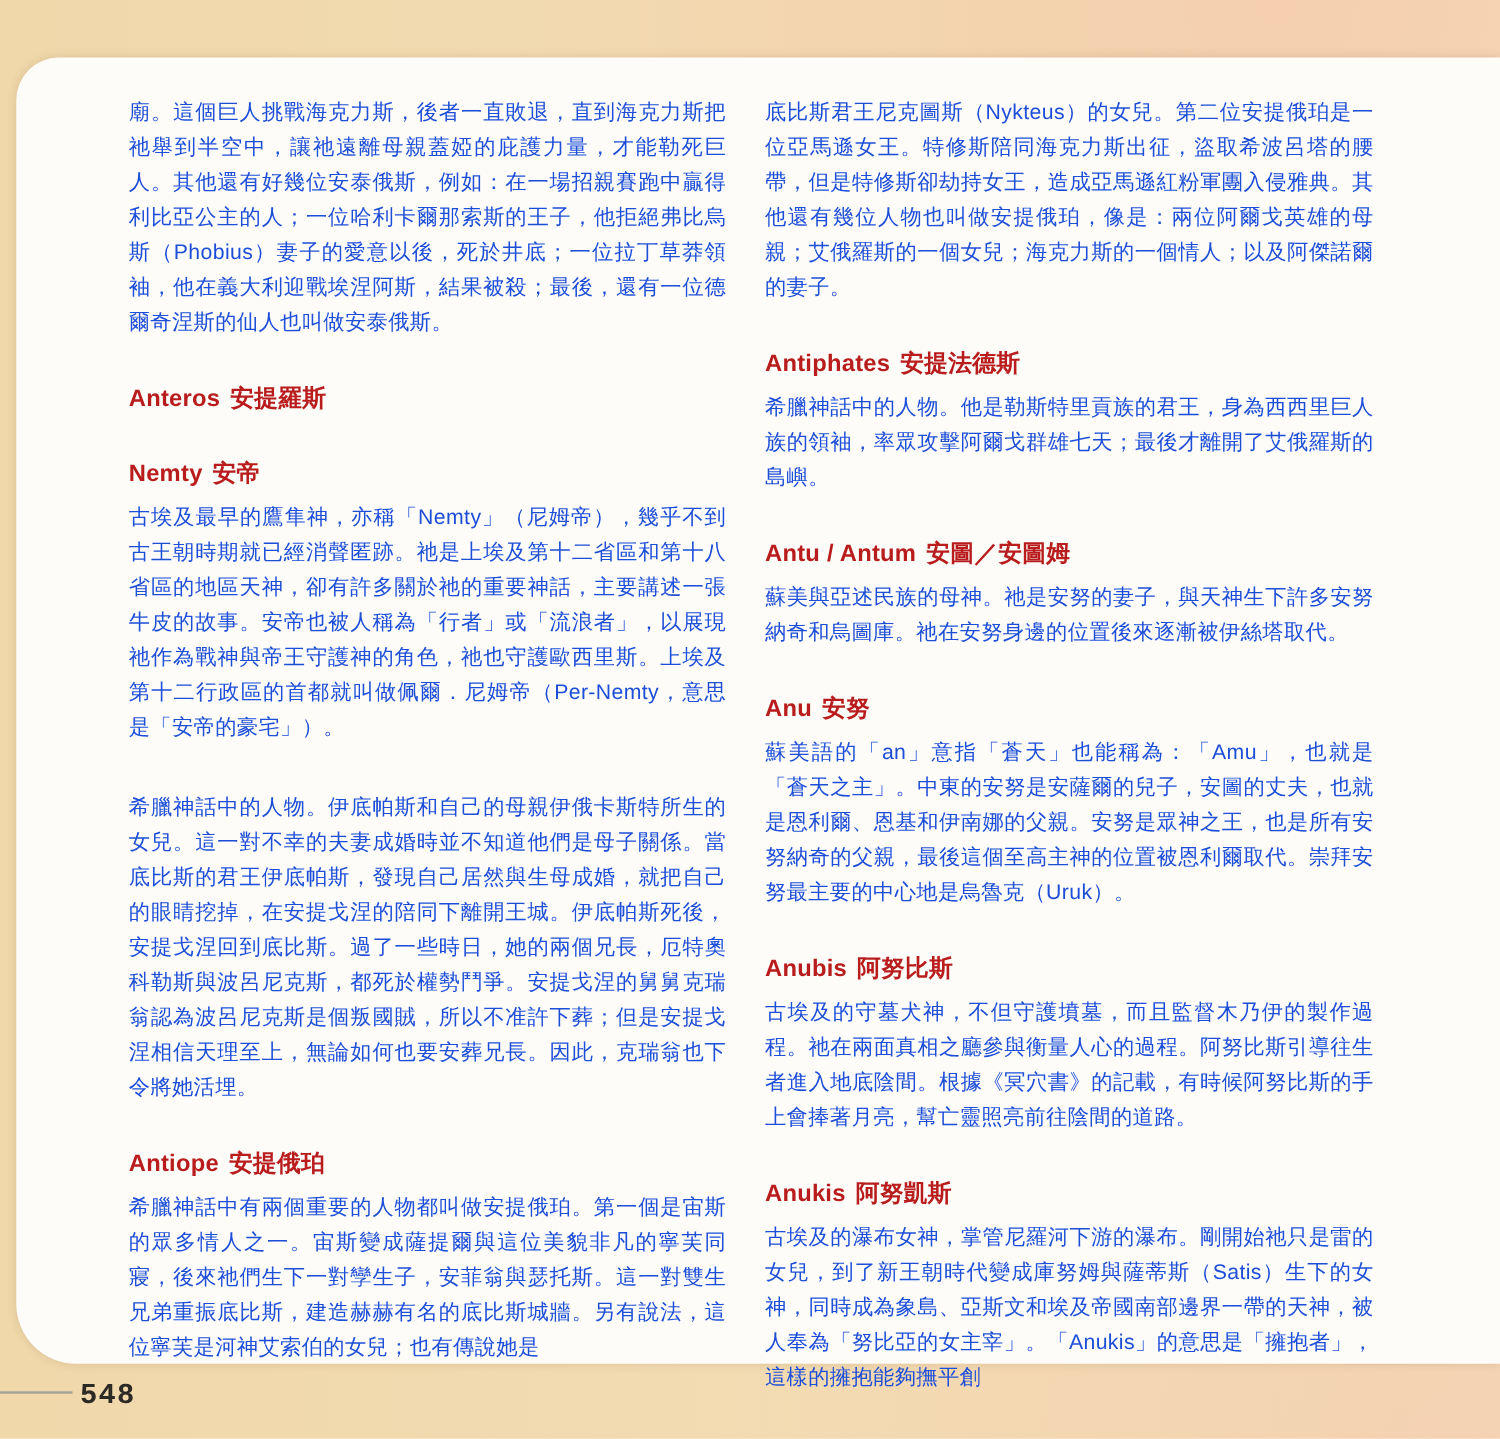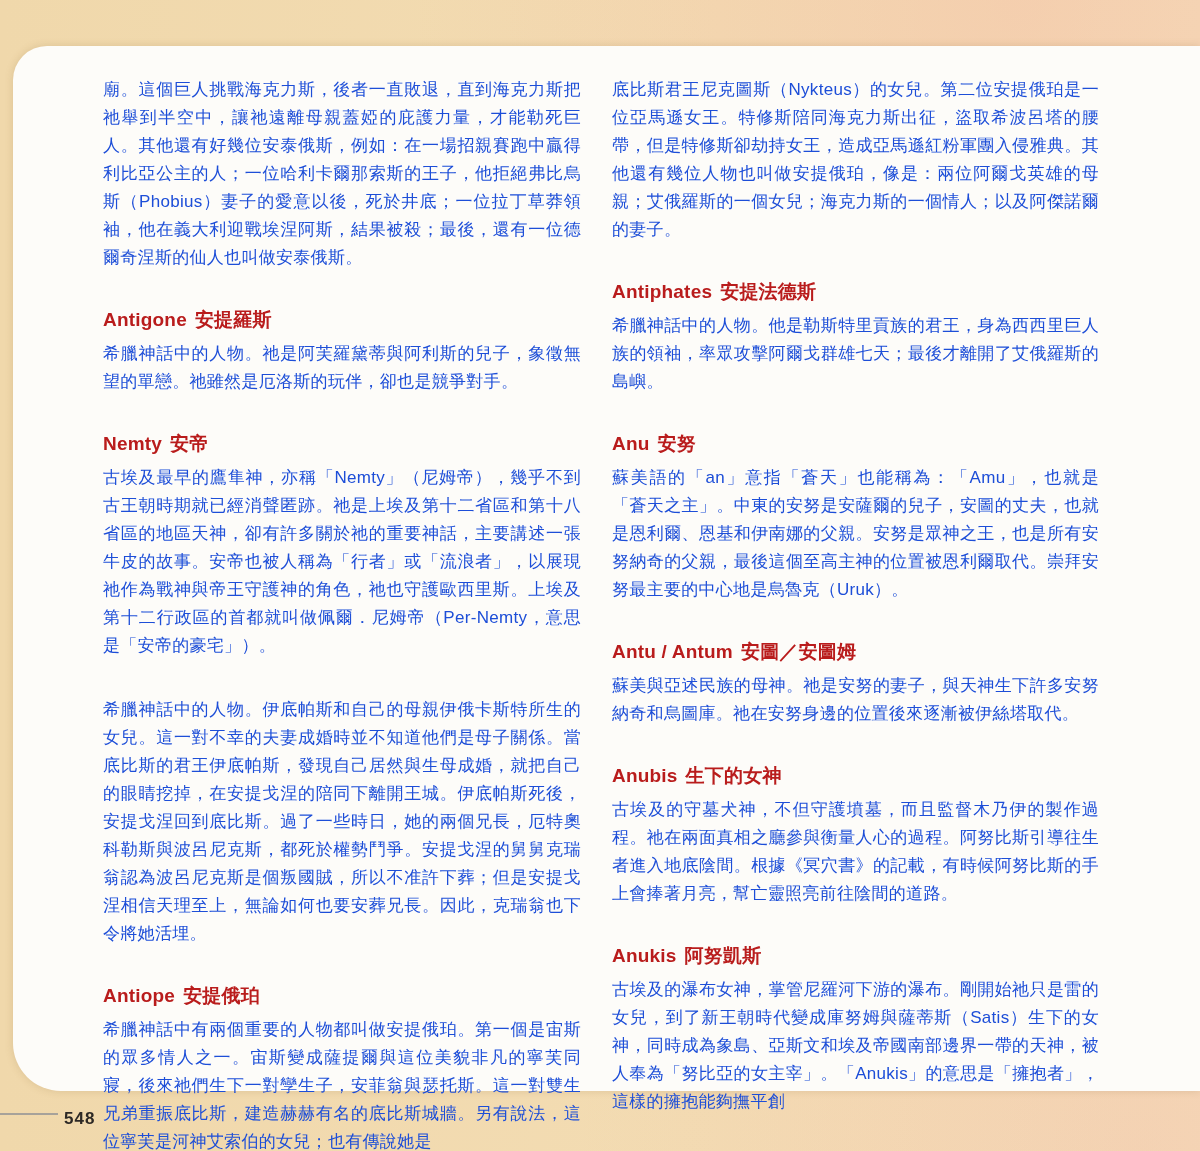--- a/index.html
+++ b/index.html
@@ -30,35 +30,34 @@
     margin:0 0 8px 0;font-size:19px;line-height:24px;font-weight:bold;
     color:#b91c1c;letter-spacing:0.2px;
   }
   h3.entry-h .zh{margin-left:8px;}
   .pagerule{
     position:absolute;left:0;bottom:36px;width:58px;height:2px;
     background:#a7a29a;
   }
   .pagenum{
     position:absolute;left:64px;bottom:22px;
-    font-family:Liberation Sans, sans-serif;font-weight:bold;
-    font-size:17px;color:#2d2925;letter-spacing:1px;
+    font-family:Liberation Mono, monospace;font-weight:bold;
+    font-size:23px;color:#2d2925;letter-spacing:1px;
   }
 </style>
 </head>
 <body>
 
 <div class="paper">
 
   <div class="col col-left">
     <p class="body">廟。這個巨人挑戰海克力斯，後者一直敗退，直到海克力斯把祂舉到半空中，讓祂遠離母親蓋婭的庇護力量，才能勒死巨人。其他還有好幾位安泰俄斯，例如：在一場招親賽跑中贏得利比亞公主的人；一位哈利卡爾那索斯的王子，他拒絕弗比烏斯（Phobius）妻子的愛意以後，死於井底；一位拉丁草莽領袖，他在義大利迎戰埃涅阿斯，結果被殺；最後，還有一位德爾奇涅斯的仙人也叫做安泰俄斯。</p>
 
     <div class="entry">
-      <h3 class="entry-h"><span class="latin">Antigone</span><span class="zh">安提羅斯</span></h3>
-      <p class="body">希臘神話中的人物。祂是阿芙羅黛蒂與阿利斯的兒子，象徵無望的單戀。祂雖然是厄洛斯的玩伴，卻也是競爭對手。</p>
+      <h3 class="entry-h"><span class="latin">Anteros</span><span class="zh">安提羅斯</span></h3>
     </div>
 
     <div class="entry">
       <h3 class="entry-h"><span class="latin">Nemty</span><span class="zh">安帝</span></h3>
       <p class="body">古埃及最早的鷹隼神，亦稱「Nemty」（尼姆帝），幾乎不到古王朝時期就已經消聲匿跡。祂是上埃及第十二省區和第十八省區的地區天神，卻有許多關於祂的重要神話，主要講述一張牛皮的故事。安帝也被人稱為「行者」或「流浪者」，以展現祂作為戰神與帝王守護神的角色，祂也守護歐西里斯。上埃及第十二行政區的首都就叫做佩爾．尼姆帝（Per-Nemty，意思是「安帝的豪宅」）。</p>
     </div>
 
     <div class="entry">
       <p class="body">希臘神話中的人物。伊底帕斯和自己的母親伊俄卡斯特所生的女兒。這一對不幸的夫妻成婚時並不知道他們是母子關係。當底比斯的君王伊底帕斯，發現自己居然與生母成婚，就把自己的眼睛挖掉，在安提戈涅的陪同下離開王城。伊底帕斯死後，安提戈涅回到底比斯。過了一些時日，她的兩個兄長，厄特奧科勒斯與波呂尼克斯，都死於權勢鬥爭。安提戈涅的舅舅克瑞翁認為波呂尼克斯是個叛國賊，所以不准許下葬；但是安提戈涅相信天理至上，無論如何也要安葬兄長。因此，克瑞翁也下令將她活埋。</p>
     </div>
@@ -71,31 +70,31 @@
 
   <div class="col col-right">
     <p class="body">底比斯君王尼克圖斯（Nykteus）的女兒。第二位安提俄珀是一位亞馬遜女王。特修斯陪同海克力斯出征，盜取希波呂塔的腰帶，但是特修斯卻劫持女王，造成亞馬遜紅粉軍團入侵雅典。其他還有幾位人物也叫做安提俄珀，像是：兩位阿爾戈英雄的母親；艾俄羅斯的一個女兒；海克力斯的一個情人；以及阿傑諾爾的妻子。</p>
 
     <div class="entry">
       <h3 class="entry-h"><span class="latin">Antiphates</span><span class="zh">安提法德斯</span></h3>
       <p class="body">希臘神話中的人物。他是勒斯特里貢族的君王，身為西西里巨人族的領袖，率眾攻擊阿爾戈群雄七天；最後才離開了艾俄羅斯的島嶼。</p>
     </div>
 
     <div class="entry">
+      <h3 class="entry-h"><span class="latin">Antu / Antum</span><span class="zh">安圖／安圖姆</span></h3>
+      <p class="body">蘇美與亞述民族的母神。祂是安努的妻子，與天神生下許多安努納奇和烏圖庫。祂在安努身邊的位置後來逐漸被伊絲塔取代。</p>
+    </div>
+
+    <div class="entry">
       <h3 class="entry-h"><span class="latin">Anu</span><span class="zh">安努</span></h3>
       <p class="body">蘇美語的「an」意指「蒼天」也能稱為：「Amu」，也就是「蒼天之主」。中東的安努是安薩爾的兒子，安圖的丈夫，也就是恩利爾、恩基和伊南娜的父親。安努是眾神之王，也是所有安努納奇的父親，最後這個至高主神的位置被恩利爾取代。崇拜安努最主要的中心地是烏魯克（Uruk）。</p>
     </div>
 
     <div class="entry">
-      <h3 class="entry-h"><span class="latin">Antu / Antum</span><span class="zh">安圖／安圖姆</span></h3>
-      <p class="body">蘇美與亞述民族的母神。祂是安努的妻子，與天神生下許多安努納奇和烏圖庫。祂在安努身邊的位置後來逐漸被伊絲塔取代。</p>
-    </div>
-
-    <div class="entry">
-      <h3 class="entry-h"><span class="latin">Anubis</span><span class="zh">生下的女神</span></h3>
+      <h3 class="entry-h"><span class="latin">Anubis</span><span class="zh">阿努比斯</span></h3>
       <p class="body">古埃及的守墓犬神，不但守護墳墓，而且監督木乃伊的製作過程。祂在兩面真相之廳參與衡量人心的過程。阿努比斯引導往生者進入地底陰間。根據《冥穴書》的記載，有時候阿努比斯的手上會捧著月亮，幫亡靈照亮前往陰間的道路。</p>
     </div>
 
     <div class="entry">
       <h3 class="entry-h"><span class="latin">Anukis</span><span class="zh">阿努凱斯</span></h3>
       <p class="body">古埃及的瀑布女神，掌管尼羅河下游的瀑布。剛開始祂只是雷的女兒，到了新王朝時代變成庫努姆與薩蒂斯（Satis）生下的女神，同時成為象島、亞斯文和埃及帝國南部邊界一帶的天神，被人奉為「努比亞的女主宰」。「Anukis」的意思是「擁抱者」，這樣的擁抱能夠撫平創</p>
     </div>
   </div>
 
 </div>

